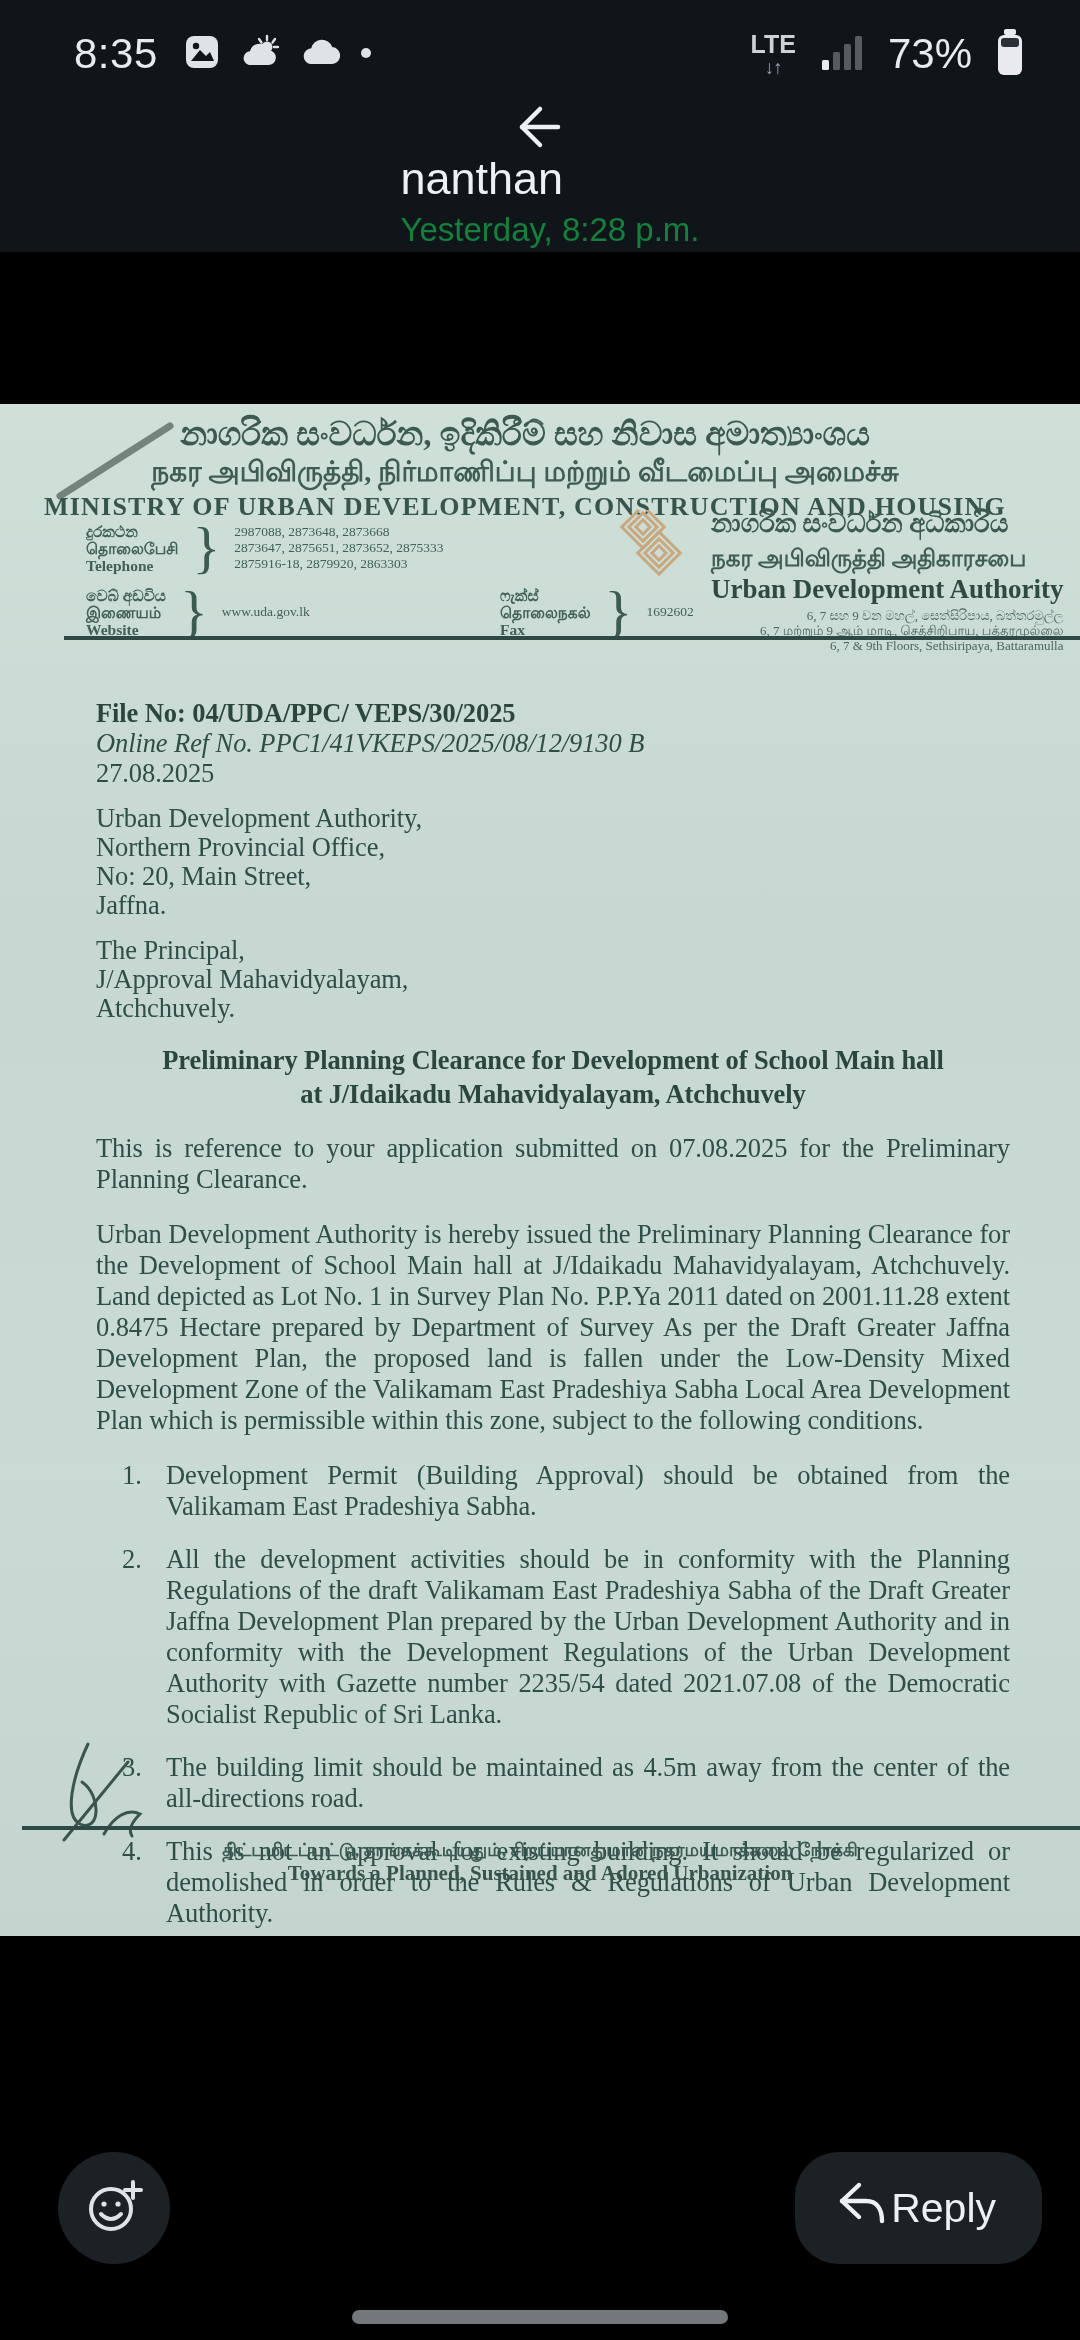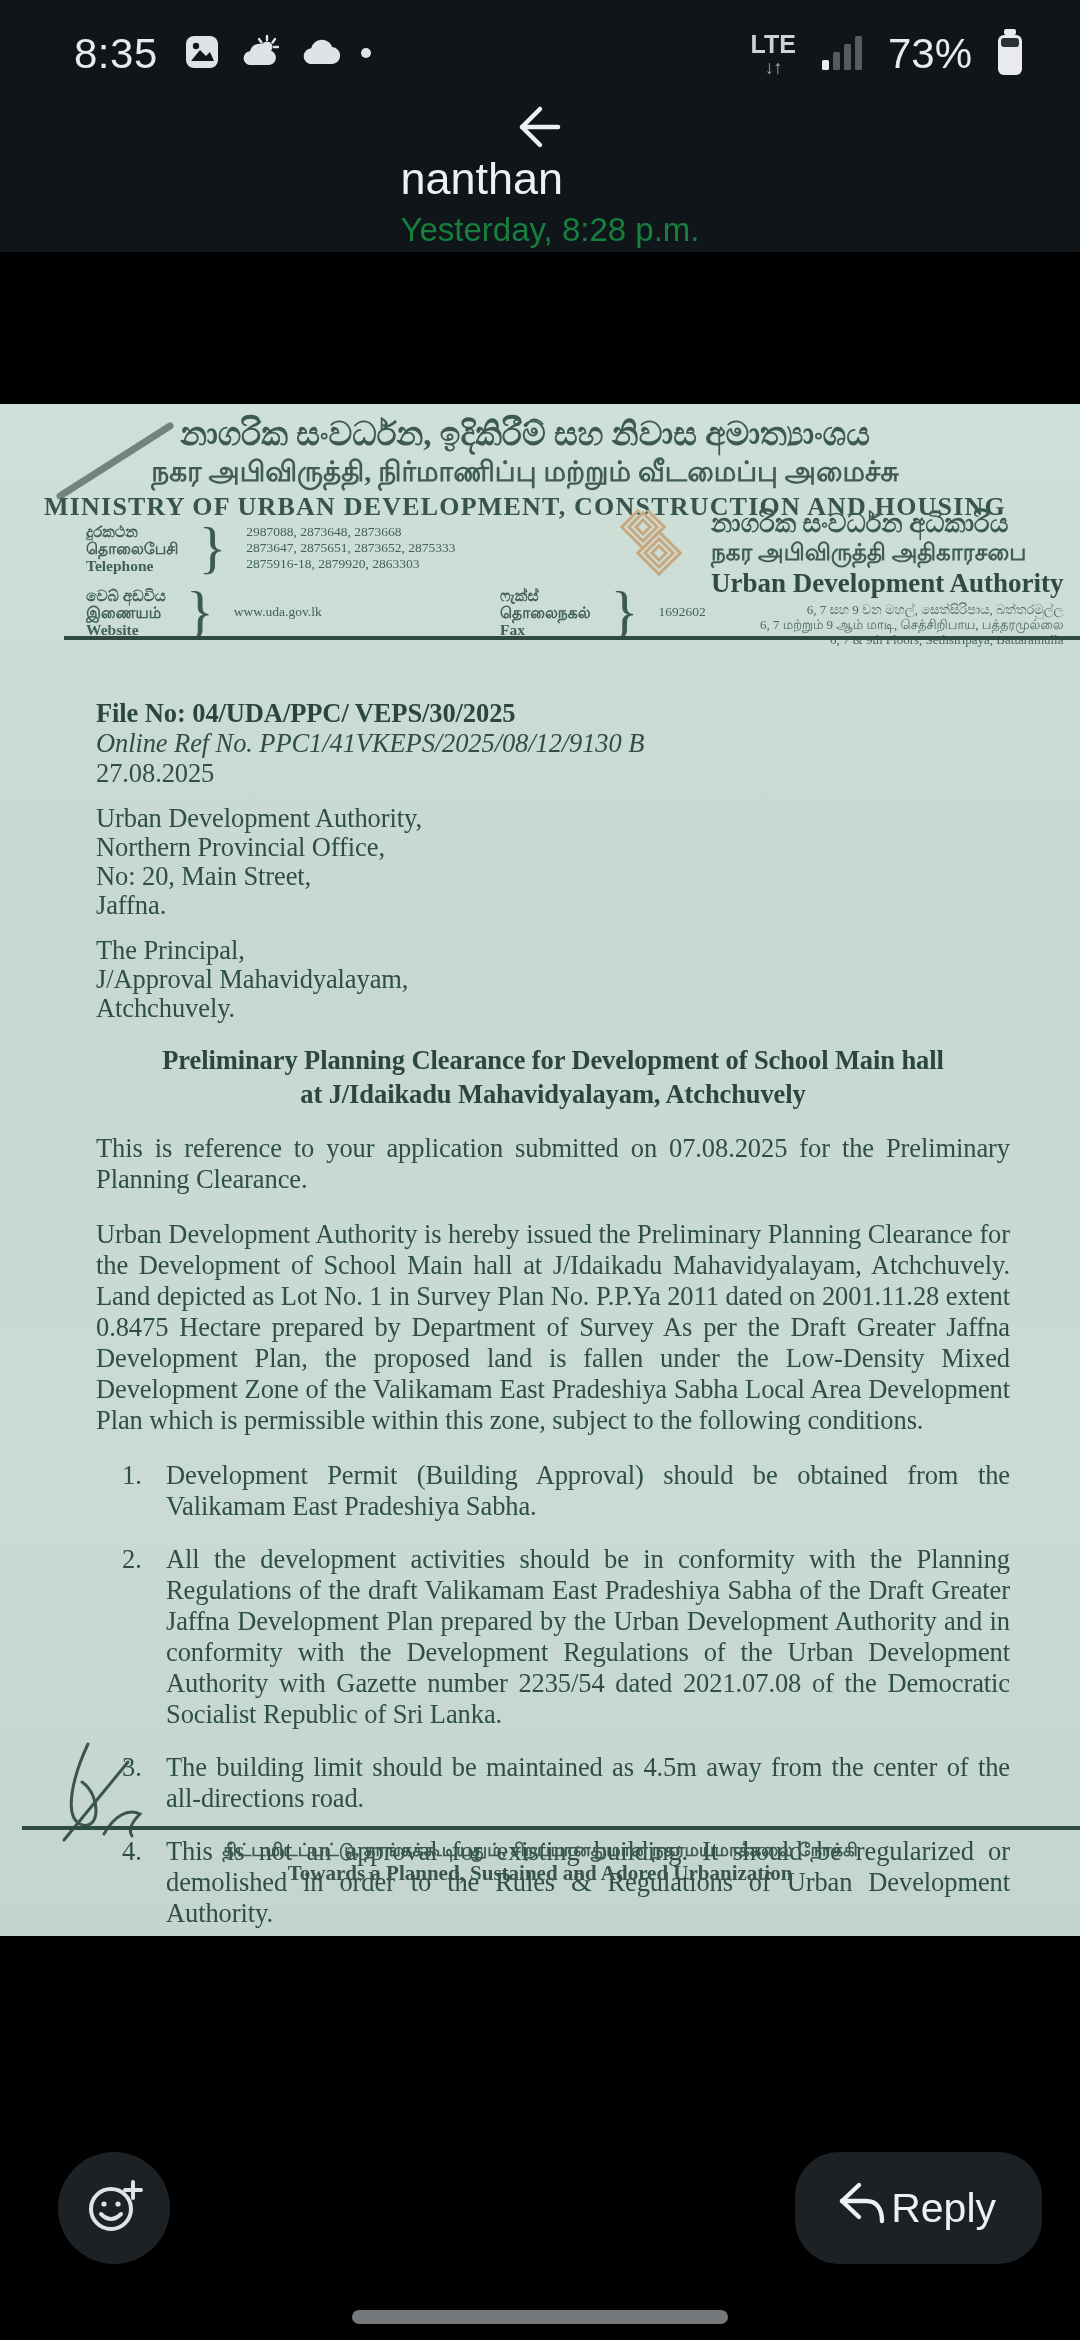--- a/index.html
+++ b/index.html
@@ -32,28 +32,28 @@
   .photo-area{position:absolute;top:252px;left:0;width:1080px;height:2088px;background:#000;}
   .paper{position:absolute;top:152px;left:0;width:1080px;height:1532px;
          background:linear-gradient(180deg,#cfe0d9 0%,#c6d8d1 35%,#c9dbd4 70%,#c3d5ce 100%);
          color:#32524a;font-family:"Liberation Serif",serif;}
   .lh-si{position:absolute;top:12px;left:30px;right:60px;text-align:center;font-size:33px;font-weight:bold;
          color:#3c5a52;filter:blur(.4px);}
   .lh-ta{position:absolute;top:52px;left:30px;right:60px;text-align:center;font-size:28px;font-weight:bold;
          color:#3f5d55;filter:blur(.4px);}
   .lh-en{position:absolute;top:88px;left:30px;right:60px;text-align:center;font-size:26px;font-weight:bold;
          letter-spacing:1.2px;color:#37544d;}
-  .contact{position:absolute;display:flex;align-items:center;gap:20px;color:#416058;filter:blur(.45px);}
+  .contact{position:absolute;display:flex;align-items:center;gap:14px;color:#416058;filter:blur(.45px);}
   .contact .labels{display:flex;flex-direction:column;line-height:17px;font-size:15.5px;font-weight:bold;}
   .contact .brace{font-size:58px;font-weight:300;line-height:.9;color:#3c5a52;font-family:"Liberation Serif",serif;}
   .contact .vals{display:flex;flex-direction:column;line-height:16px;font-size:13.5px;}
   .authority{position:absolute;top:106px;left:616px;display:flex;gap:25px;}
   .auth-col{display:flex;flex-direction:column;}
   .auth-si{font-size:26px;font-weight:bold;color:#3c5a52;filter:blur(.4px);line-height:28px;}
-  .auth-ta{font-size:23px;font-weight:bold;color:#3f5d55;filter:blur(.4px);line-height:26px;margin-top:2px;}
+  .auth-ta{font-size:23px;font-weight:bold;color:#3f5d55;filter:blur(.4px);line-height:26px;margin-top:8px;}
   .auth-en{font-size:27px;font-weight:bold;color:#2f4a43;line-height:30px;margin-top:2px;}
   .auth-addr{font-size:13px;line-height:15px;color:#4a665f;text-align:right;margin-top:4px;filter:blur(.5px);}
   .lh-rule{position:absolute;top:232px;left:64px;right:0;height:4px;background:#2f4a44;}
 
   .doc-body{position:absolute;top:294px;left:96px;right:70px;font-size:26.5px;line-height:30px;
             color:#2f4e47;letter-spacing:-.1px;}
   .meta-line{line-height:30px;}
   .bold{font-weight:bold;color:#2b453f;}
   .italic{font-style:italic;}
   .block{margin-bottom:16px;}

